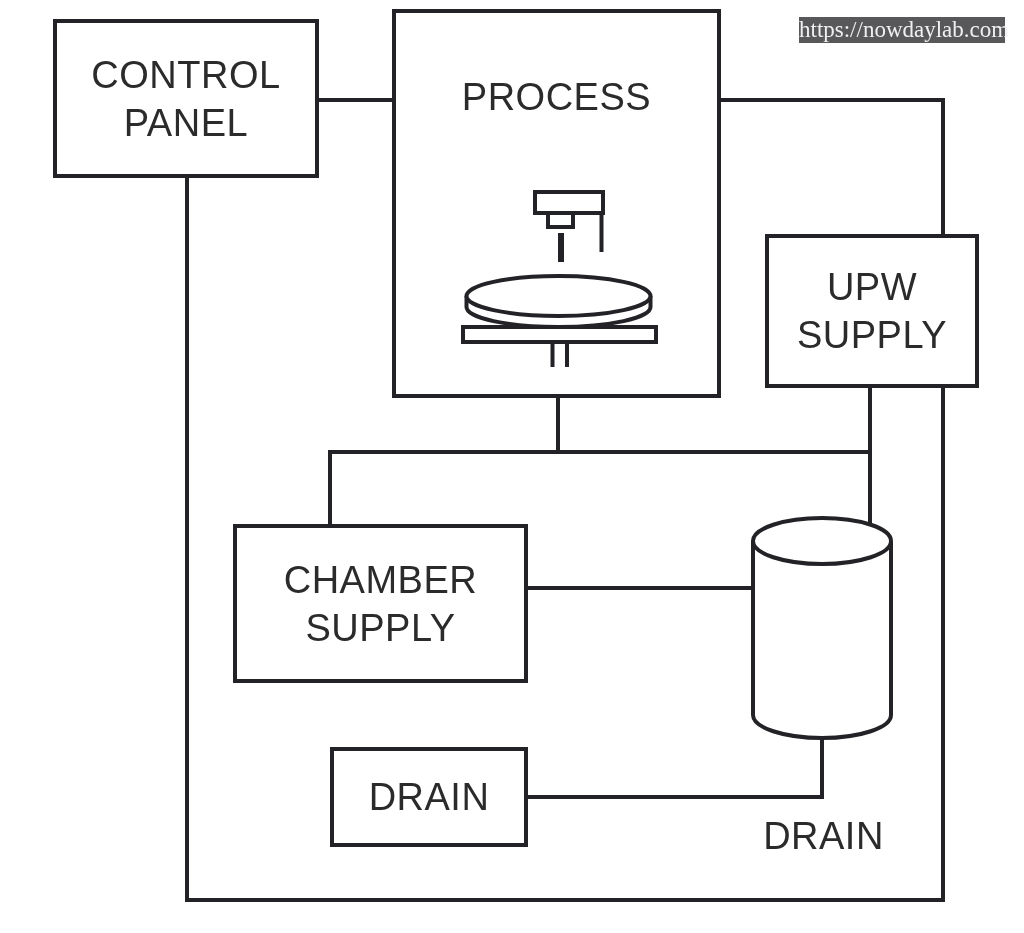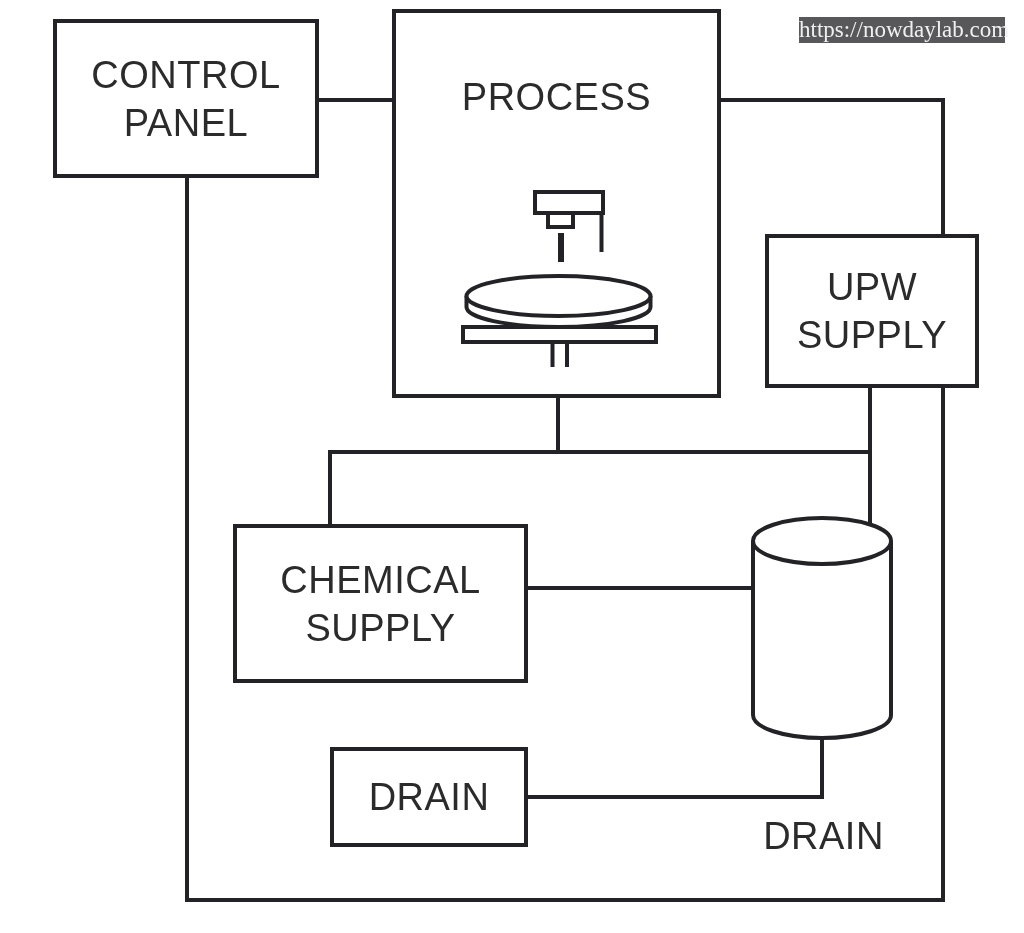--- a/index.html
+++ b/index.html
@@ -64,21 +64,21 @@
   <div class="box" id="box-process-chamber" style="left:392px;top:9px;width:329px;height:389px;">
     <span>PROCESS</span>
   </div>
 
   <div class="box" id="box-upw-supply" style="left:765px;top:234px;width:214px;height:154px;">
     <span>UPW</span>
     <span>SUPPLY</span>
   </div>
 
   <div class="box" id="box-chemical-supply" style="left:233px;top:524px;width:295px;height:159px;">
-    <span>CHEMICAL</span>
+    <span>CHAMBER</span>
     <span>SUPPLY</span>
   </div>
 
   <div class="box" id="box-drain" style="left:330px;top:747px;width:198px;height:100px;">
     <span>DRAIN</span>
   </div>
 
   <div class="free-label" style="left:753px;top:812px;width:141px;">DRAIN</div>
 
   <svg class="icon-layer" width="1024" height="933" viewBox="0 0 1024 933">

